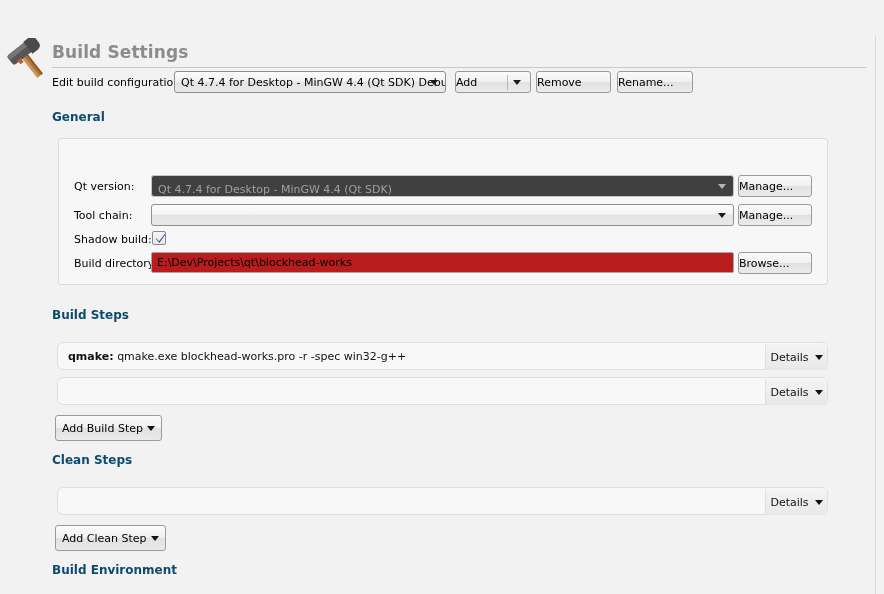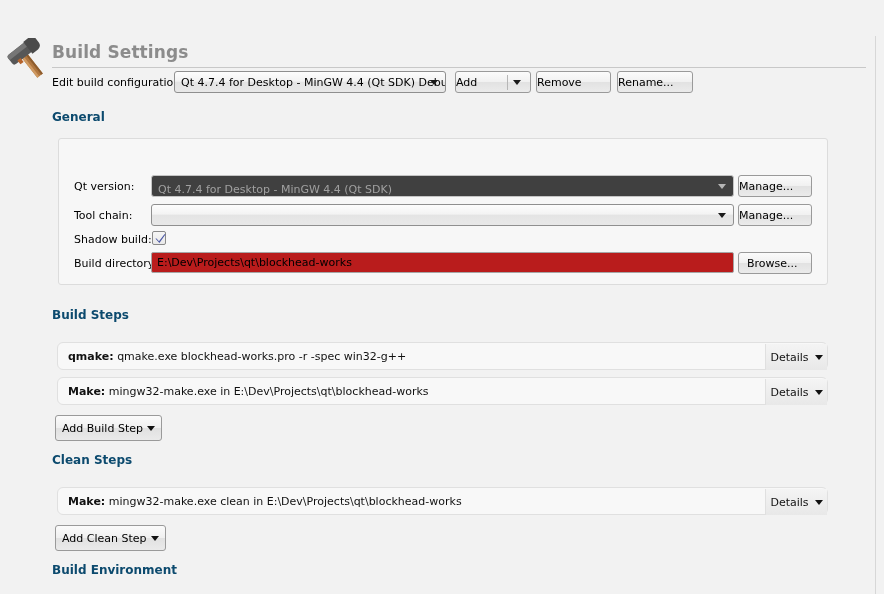--- a/index.html
+++ b/index.html
@@ -301,60 +301,52 @@
   <div class="checkbox" style="left:152px; top:195px;">
     <svg width="13" height="13" viewBox="0 0 13 13">
       <path d="M2.5 6.4 L5 9.2 L10.4 2.2 L11.6 2.2 L5.4 11 L1.4 6.6 Z" fill="#4a57a5"></path>
     </svg>
   </div>
 
   <div class="fieldlabel" style="left:74px; top:221px;">Build directory:</div>
   <div class="lineedit" style="left:151px; top:216px; width:583px;">
     <span>E:\Dev\Projects\qt\blockhead-works</span>
   </div>
-  <div class="btn" style="left:738px; top:216px; width:74px;padding-left:8px;">
+  <div class="btn" style="left:738px; top:216px; width:74px;">
     <span>Browse...</span>
   </div>
 
   <div class="section-head" style="top:272px;">Build Steps</div>
 
   <div class="step-row" style="left:57px; top:306px; width:771px;">
     <span class="step-text">
       <b>qmake:</b>
       <span>qmake.exe blockhead-works.pro -r -spec win32-g++</span>
     </span>
     <span class="details-btn" style="right:0;">
       <span>Details</span>
       <span class="dcar"></span>
     </span>
   </div>
 
   <div class="step-row" style="left:57px; top:341px; width:771px;">
-    <span class="step-text">
-      <b>Make:</b>
-      <span>mingw32-make.exe in E:\Dev\Projects\qt\blockhead-works</span>
-    </span>
     <span class="details-btn" style="right:0;">
       <span>Details</span>
       <span class="dcar"></span>
     </span>
   </div>
 
   <div class="addstep-btn" style="left:55px; top:379px;">
     <span>Add Build Step</span>
     <span class="acar"></span>
   </div>
 
   <div class="section-head" style="top:417px;">Clean Steps</div>
 
   <div class="step-row" style="left:57px; top:451px; width:771px;">
-    <span class="step-text">
-      <b>Make:</b>
-      <span>mingw32-make.exe clean in E:\Dev\Projects\qt\blockhead-works</span>
-    </span>
     <span class="details-btn" style="right:0;">
       <span>Details</span>
       <span class="dcar"></span>
     </span>
   </div>
 
   <div class="addstep-btn" style="left:55px; top:489px;">
     <span>Add Clean Step</span>
     <span class="acar"></span>
   </div>

